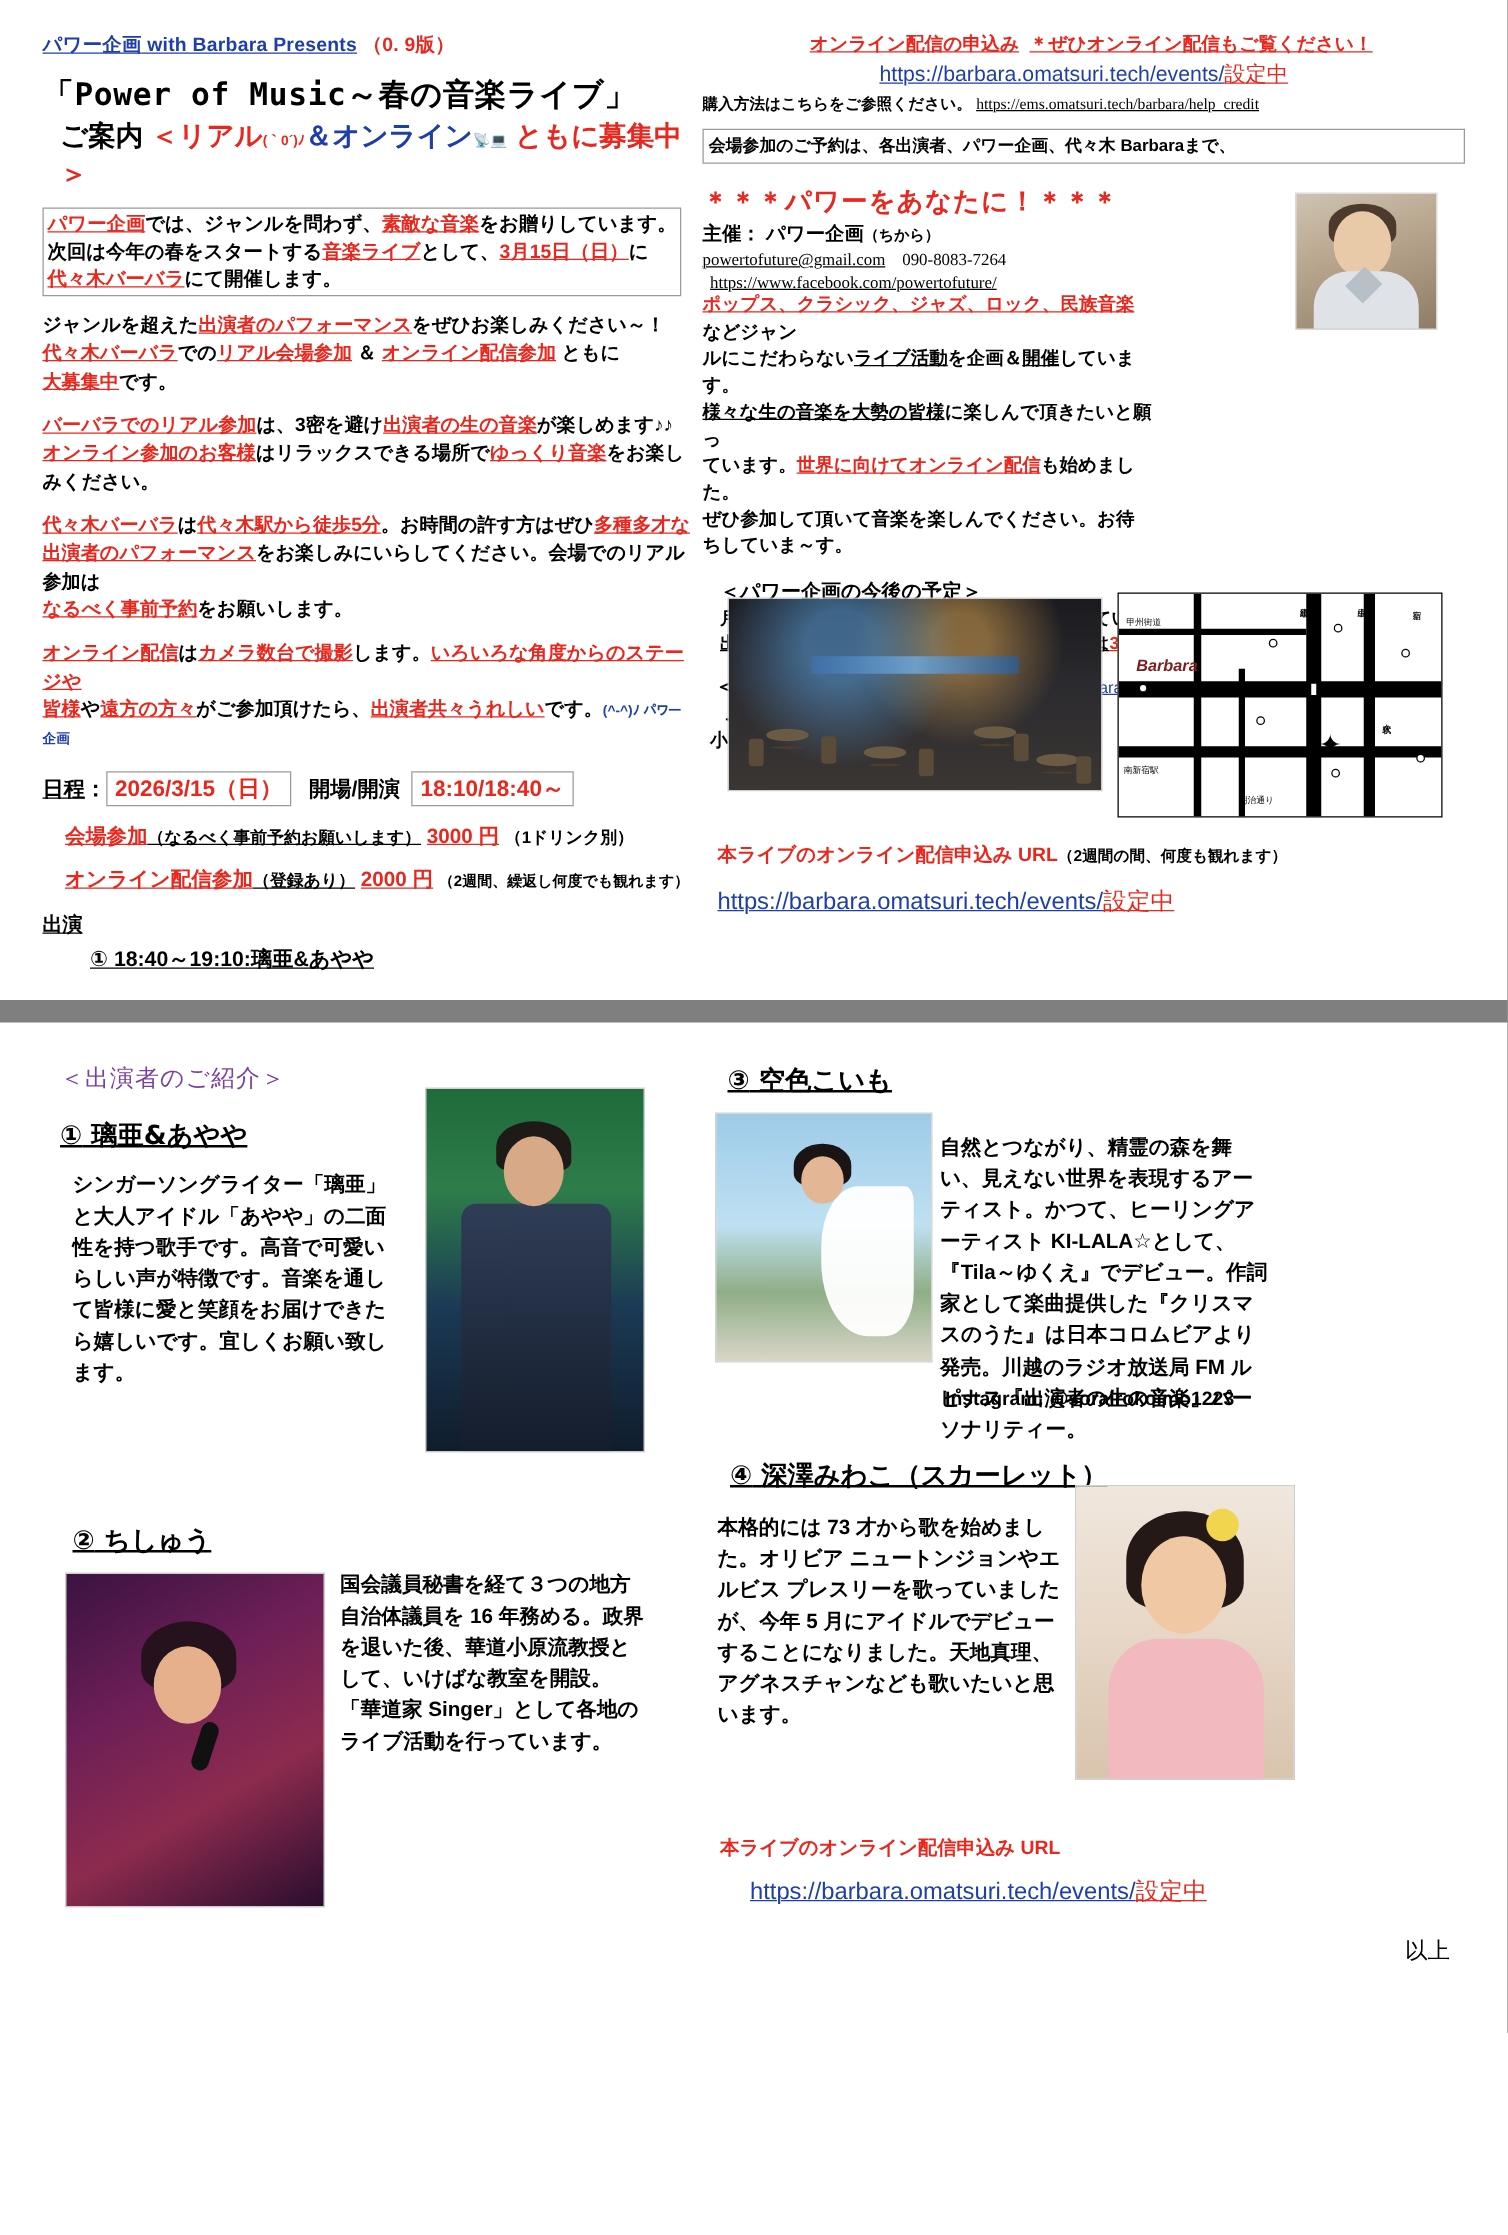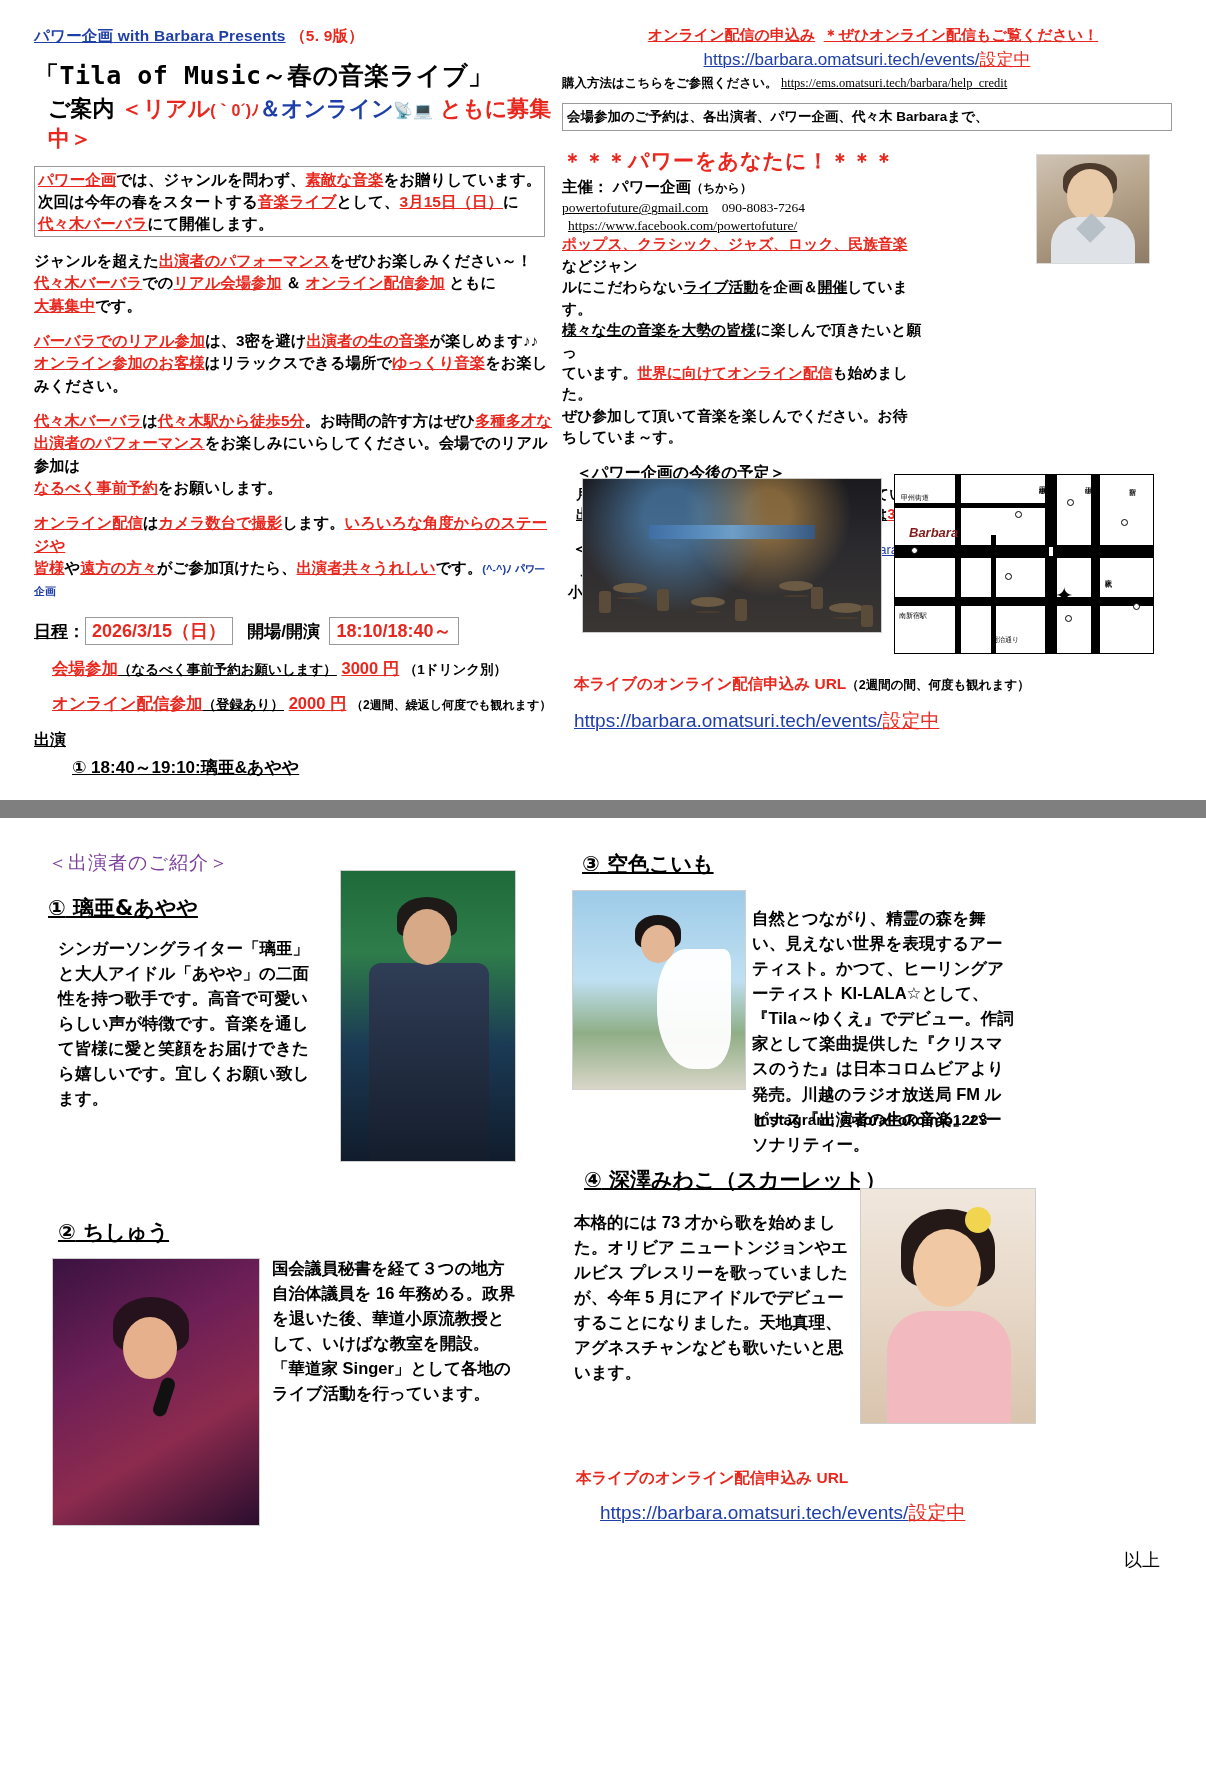--- a/index.html
+++ b/index.html
@@ -47,21 +47,21 @@
   }
   .title-main {
     font-size: 25px; font-weight: bold; letter-spacing: .5px;
     font-family: "DejaVu Sans Mono", monospace;
     margin: 2px 0 2px 0;
   }
   .title-sub {
     font-size: 22px; font-weight: bold;
     margin: 0 0 12px 14px;
   }
-  .title-sub .small { font-size: 16px; }
+  .title-sub .small { font-size: 11px; }
 
   .boxed-para {
     border: 1px solid #9a9a9a;
     display: inline-block;
     padding: 2px 3px 1px 3px;
     font-size: 15.5px; font-weight: bold;
     line-height: 1.42;
   }
   .para {
     font-size: 15.3px; font-weight: bold; line-height: 1.46;
@@ -254,24 +254,24 @@
 <body>
 
 <div class="canvas">
 
   <div class="page" id="page1">
 
     <div class="p1-left">
 
       <div class="hdr-line">
         <span class="blue u">パワー企画</span><span class="blue u"> with Barbara Presents</span>
-        <span class="red">（5. 9版）</span>
-      </div>
-
-      <div class="title-main">「Tila of Music～春の音楽ライブ」</div>
+        <span class="red">（0. 9版）</span>
+      </div>
+
+      <div class="title-main">「Power of Music～春の音楽ライブ」</div>
 
       <div class="title-sub">
         <span class="blk">ご案内</span>
         <span class="red">＜リアル</span><span class="red small">(｀0´)ﾉ</span><span class="blue">＆オンライン</span><span class="small">📡💻</span>
         <span class="red">ともに募集中＞</span>
       </div>
 
       <div class="boxed-para">
         <div>
           <span class="red u">パワー企画</span><span class="blk">では、ジャンルを問わず、</span><span class="red u">素敵な音楽</span><span class="blk">をお贈りしています。</span>

